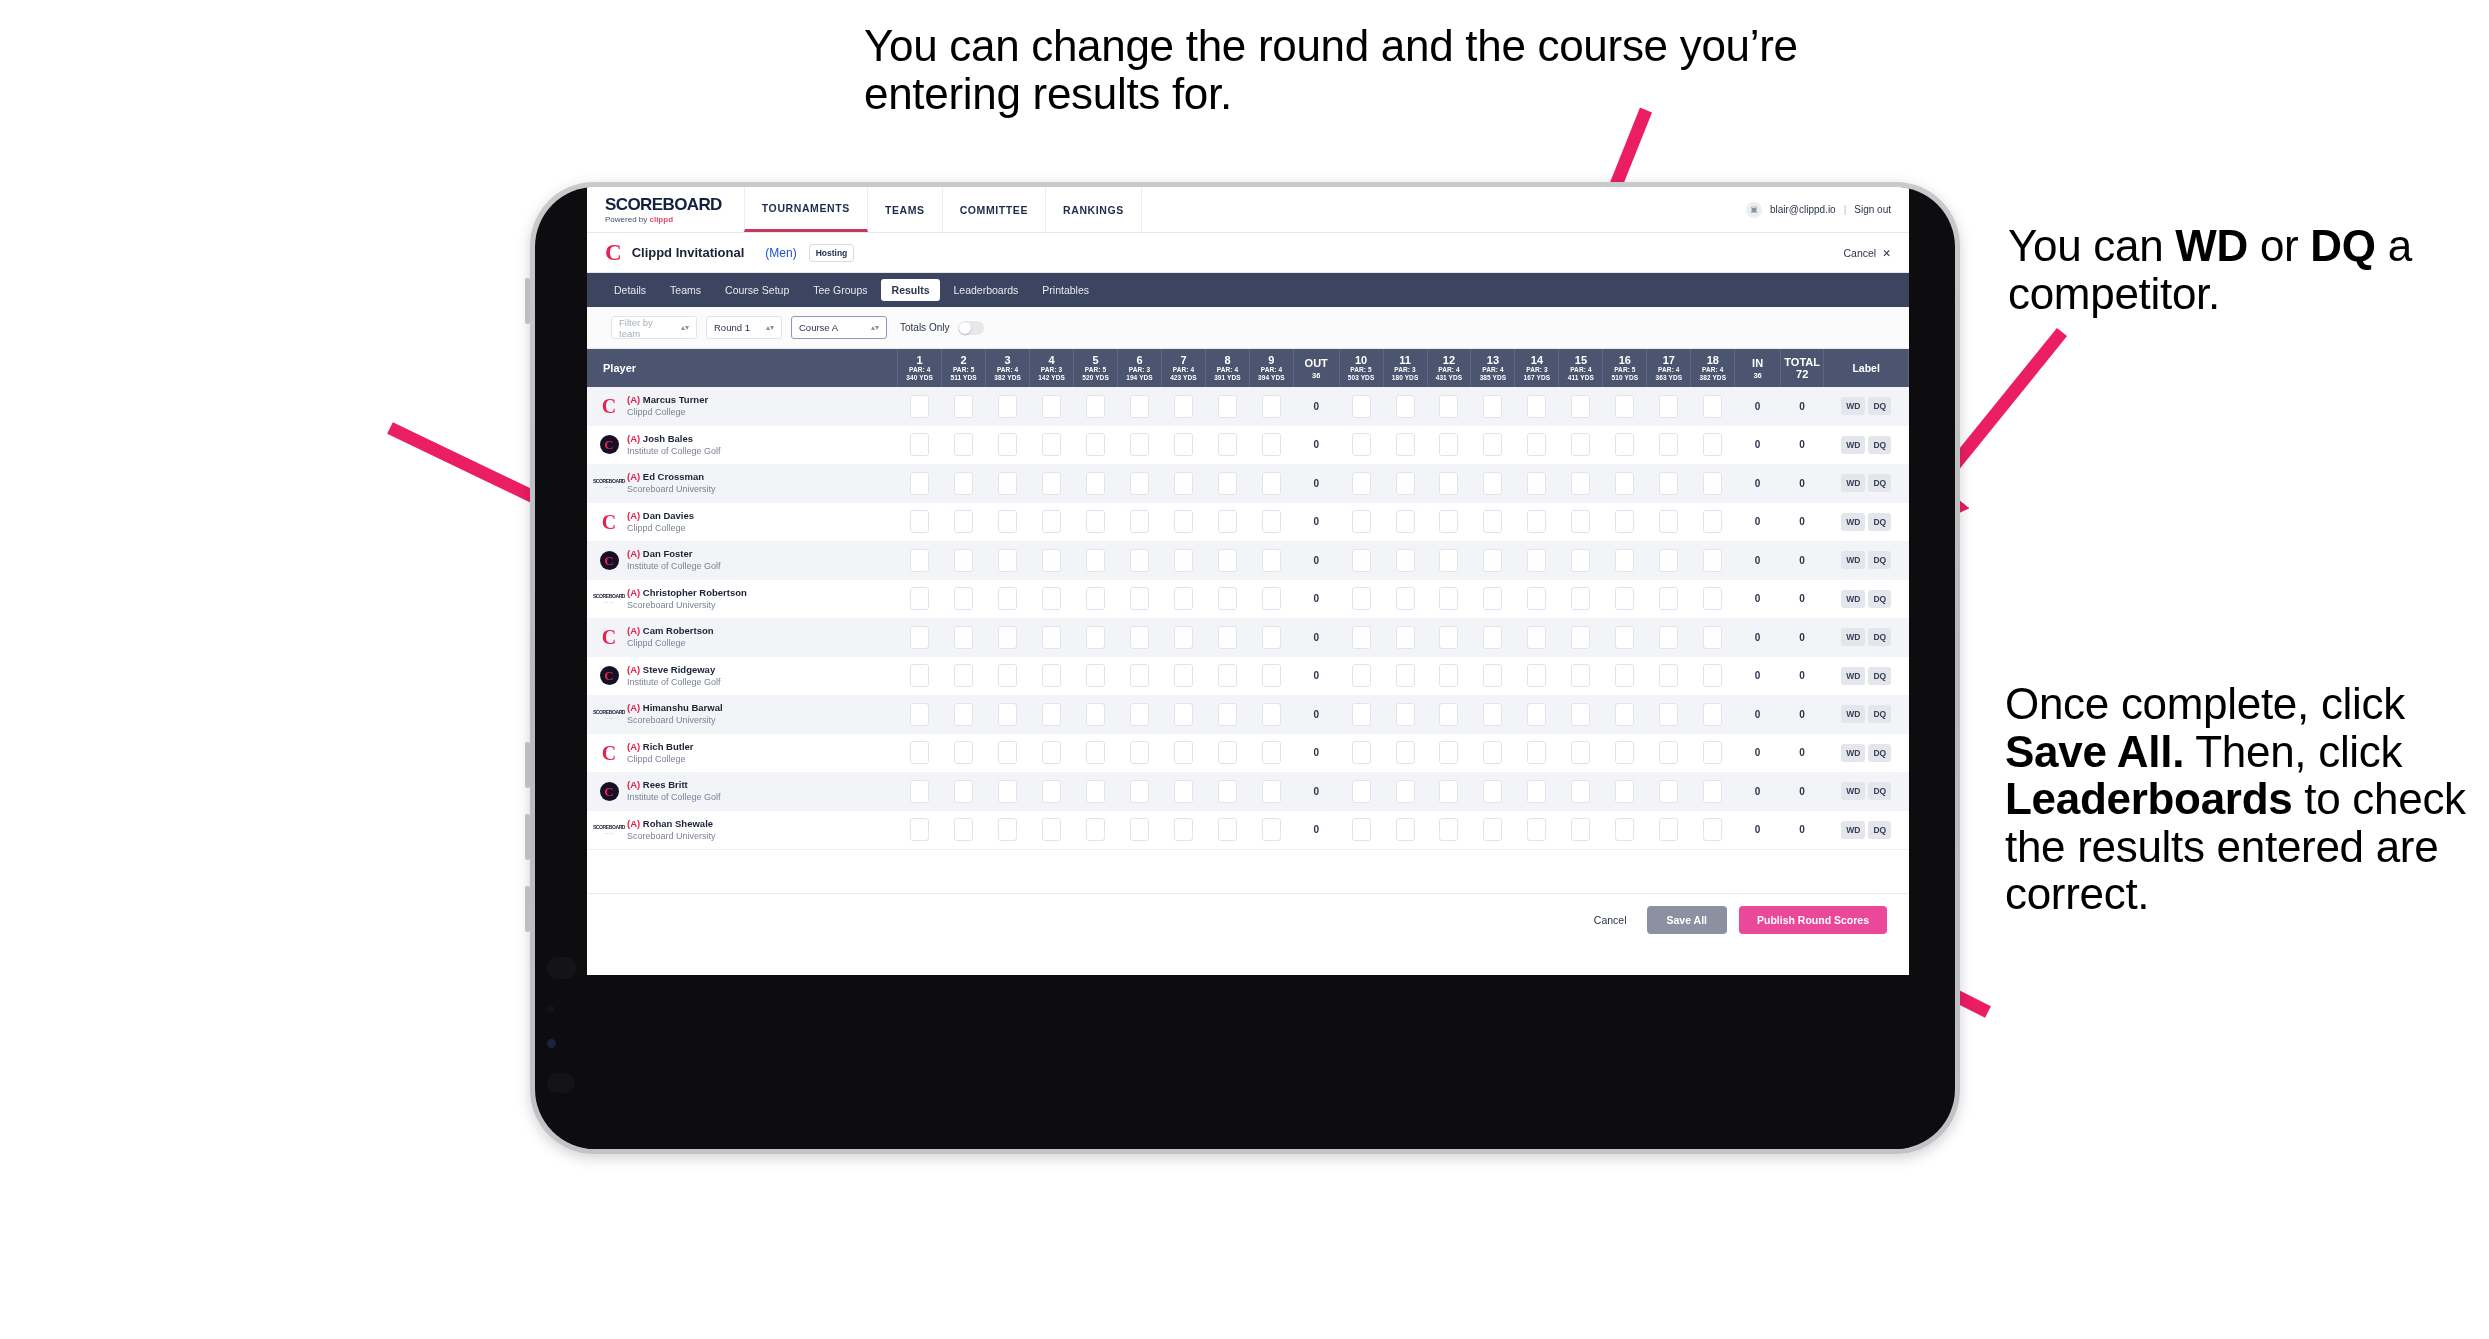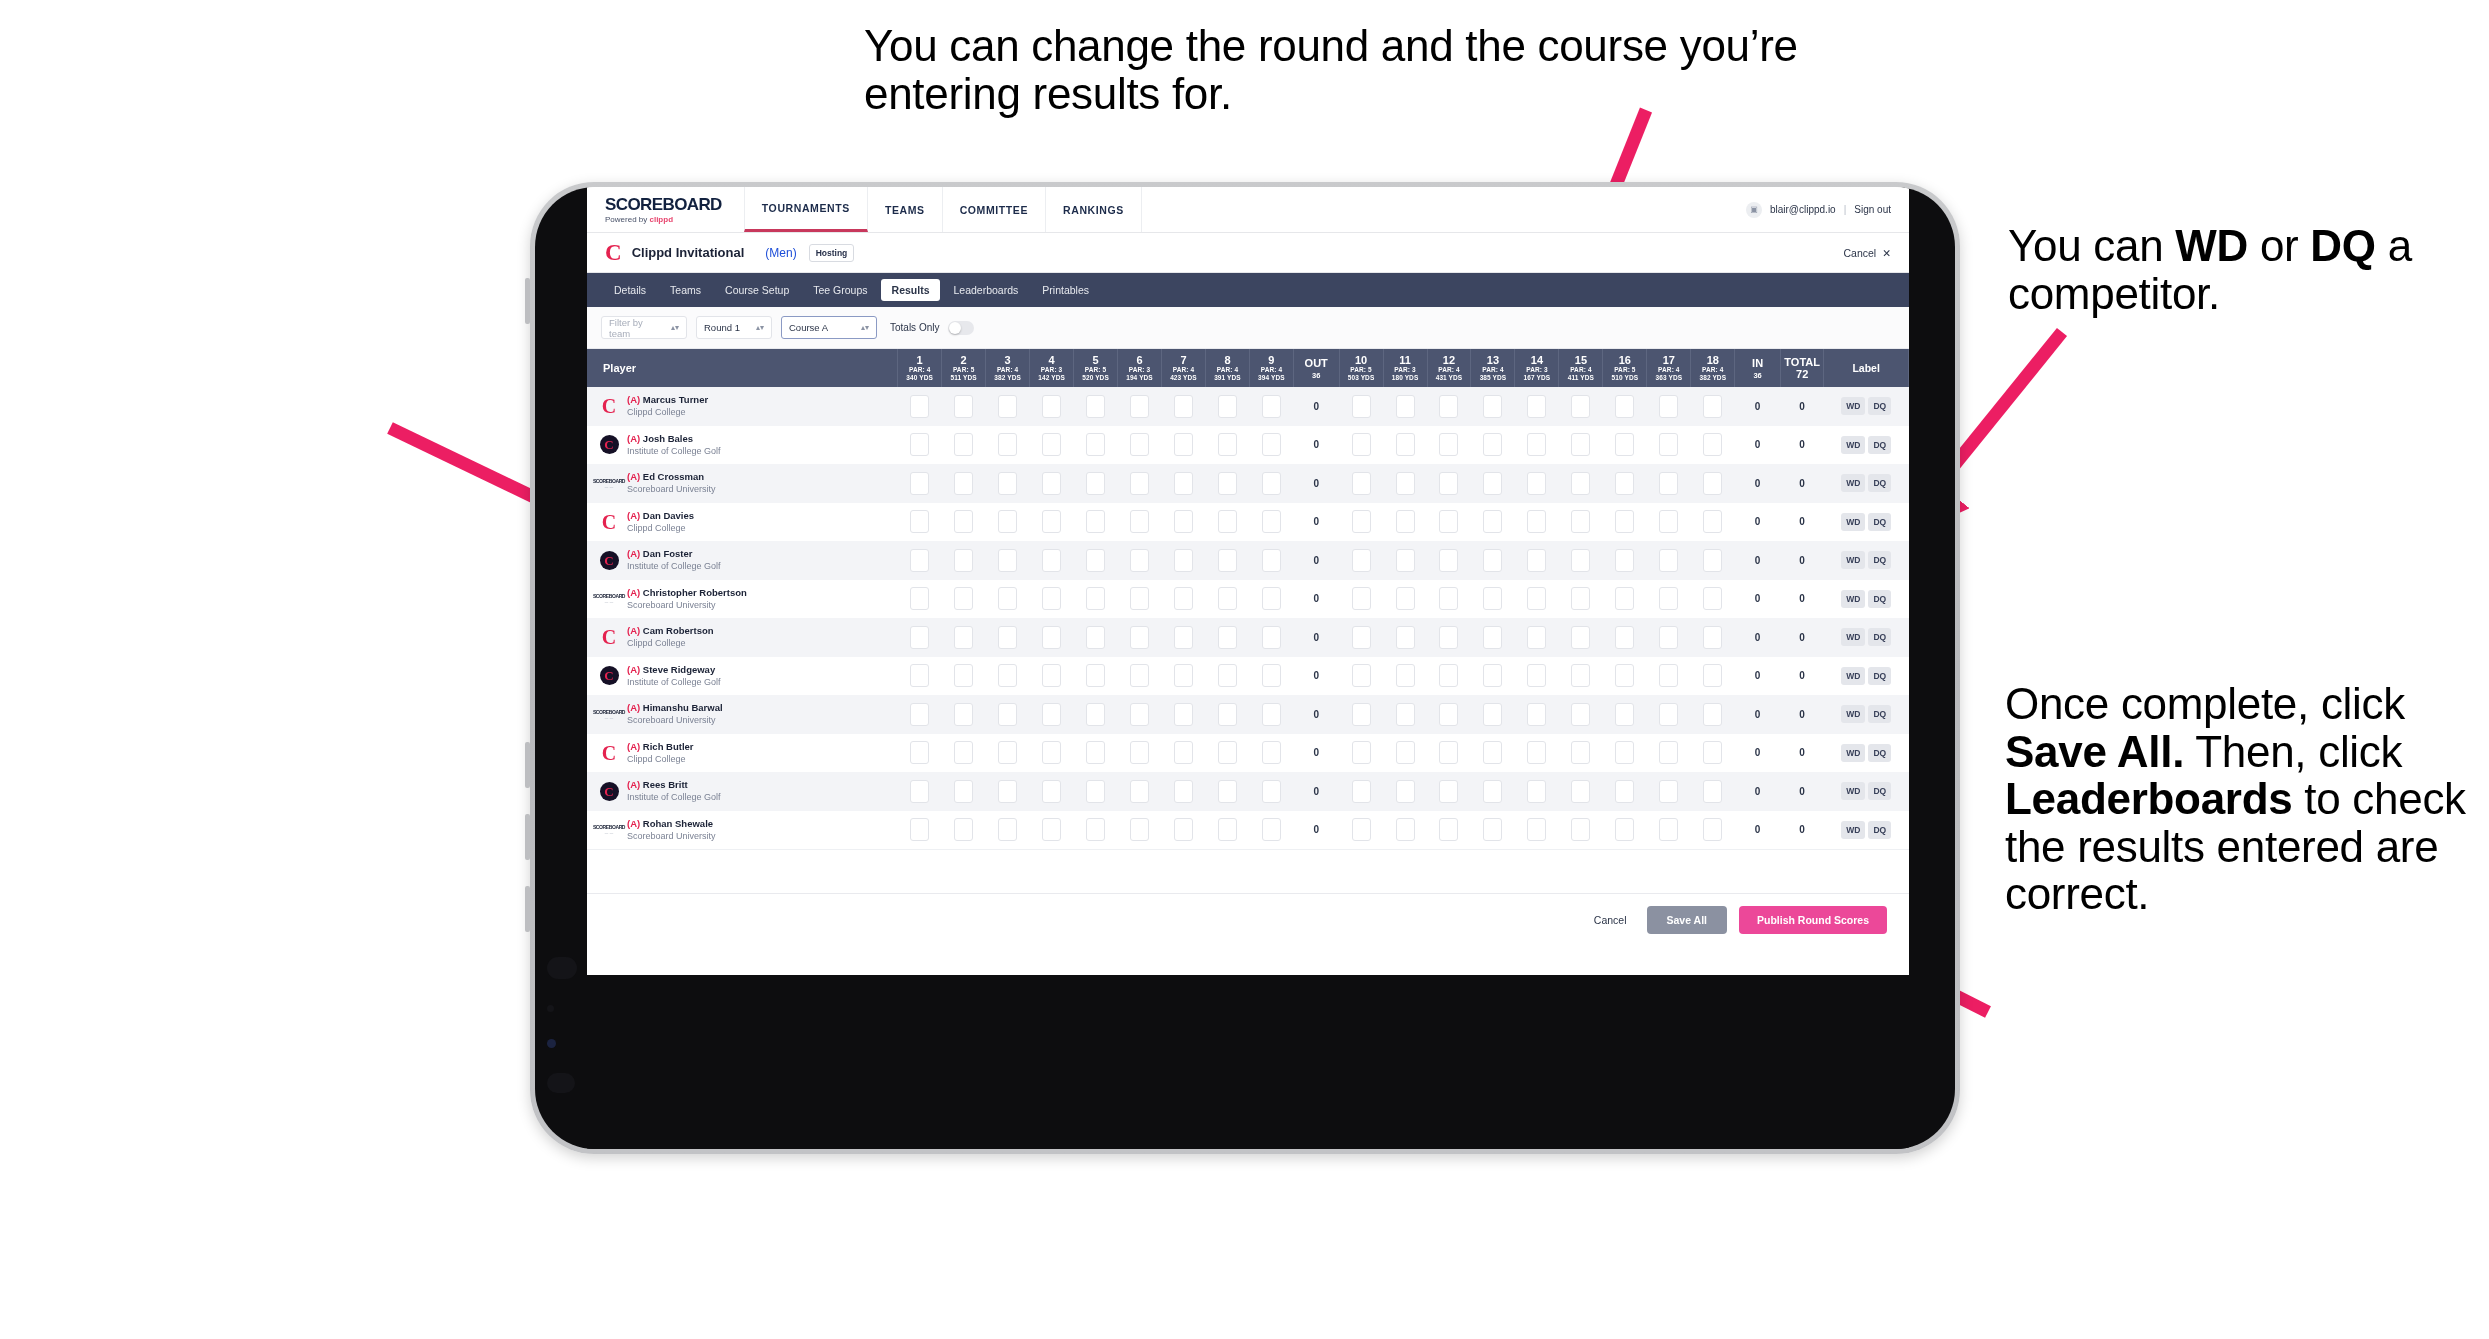--- a/index.html
+++ b/index.html
@@ -130,21 +130,21 @@
   }
   .search {
     flex:1; height:23px; border:1px solid #e2e4e9; border-radius:3px; background:#fff;
     display:flex; align-items:center; padding:0 9px; color:#a7adba; font-size:9.5px;
   }
   .sel {
     height:23px; border:1px solid #e2e4e9; border-radius:3px; background:#fff;
     display:flex; align-items:center; justify-content:space-between;
     padding:0 7px; font-size:9.5px; color:#2b3448; gap:9px; cursor:pointer;
   }
-  .sel.muted { color:#a7adba; }
+  .sel.muted { color:#a7adba;margin-left:10px; }
   .sel.focus { border-color:#8b9ac4; }
   .sel .caret { color:#8b93a4; font-size:8px; line-height:1; display:flex; flex-direction:column;}
   .totals-label { font-size:10px; color:#2b3448; margin-left:4px; }
   .toggle {
     width:26px; height:14px; border-radius:8px; background:#e7e8ec; position:relative; cursor:pointer;
   }
   .toggle .knob { position:absolute; left:1px; top:1px; width:12px; height:12px; border-radius:50%; background:#fff;
     box-shadow:0 1px 2px rgba(0,0,0,.25); }
 
   

